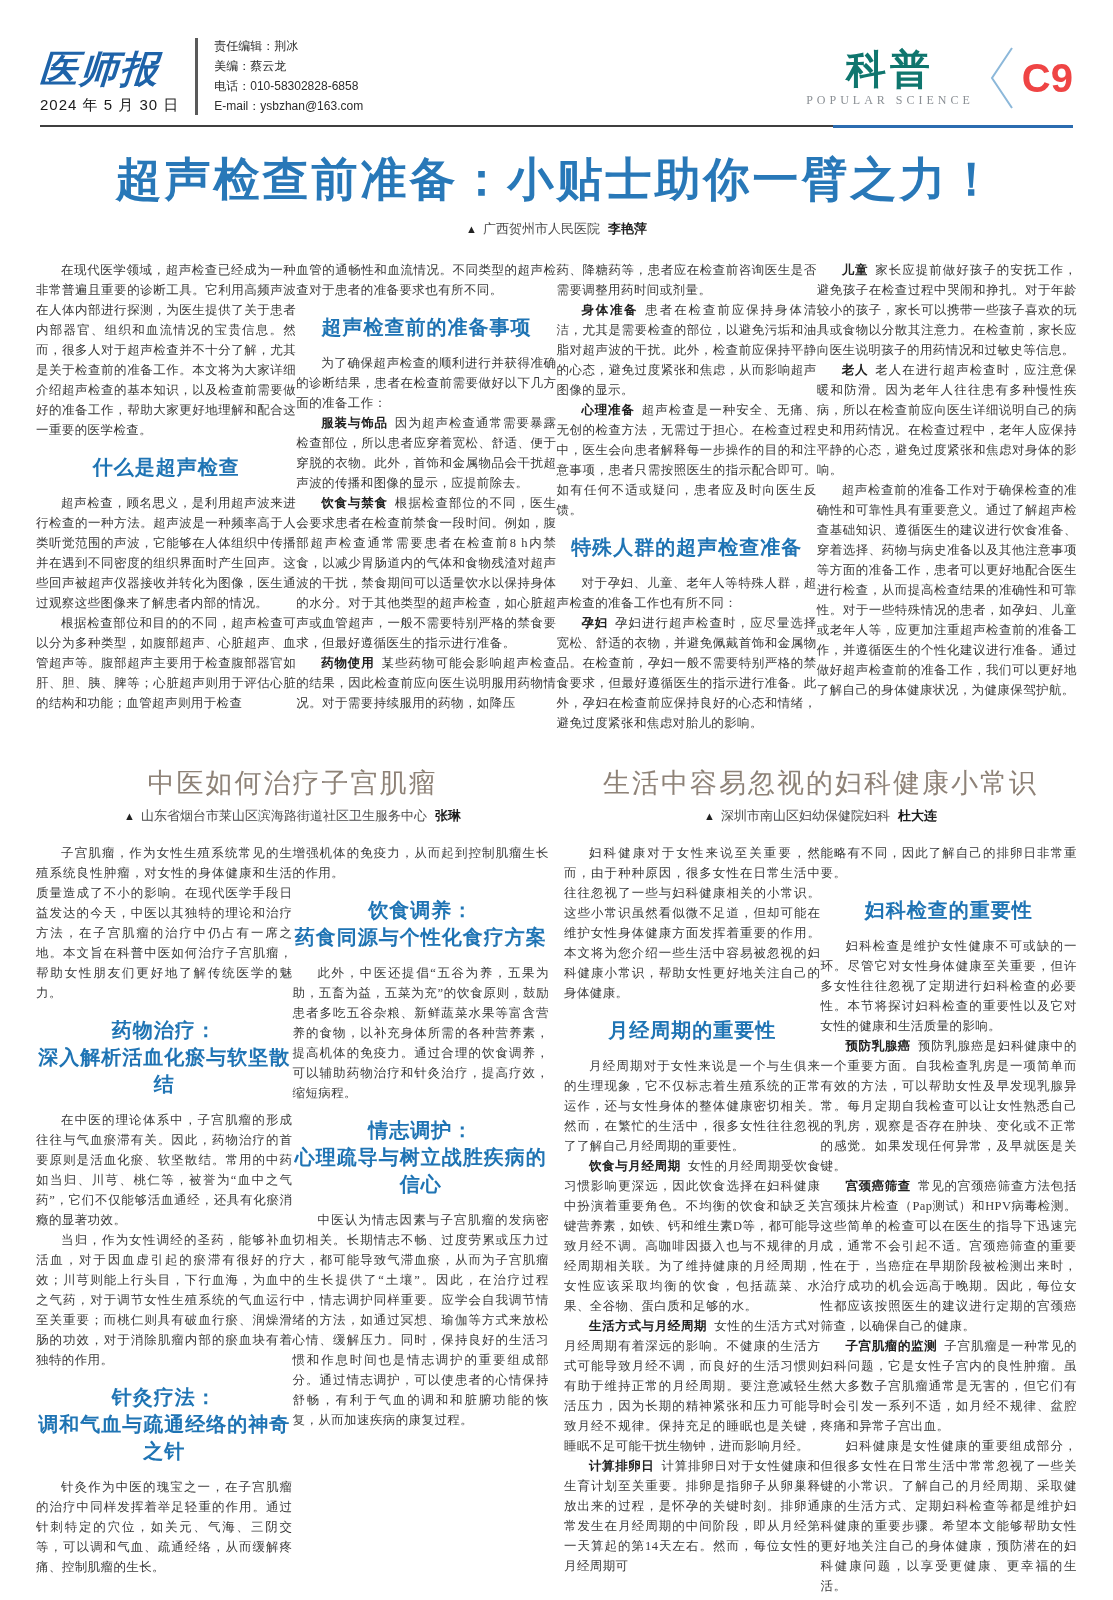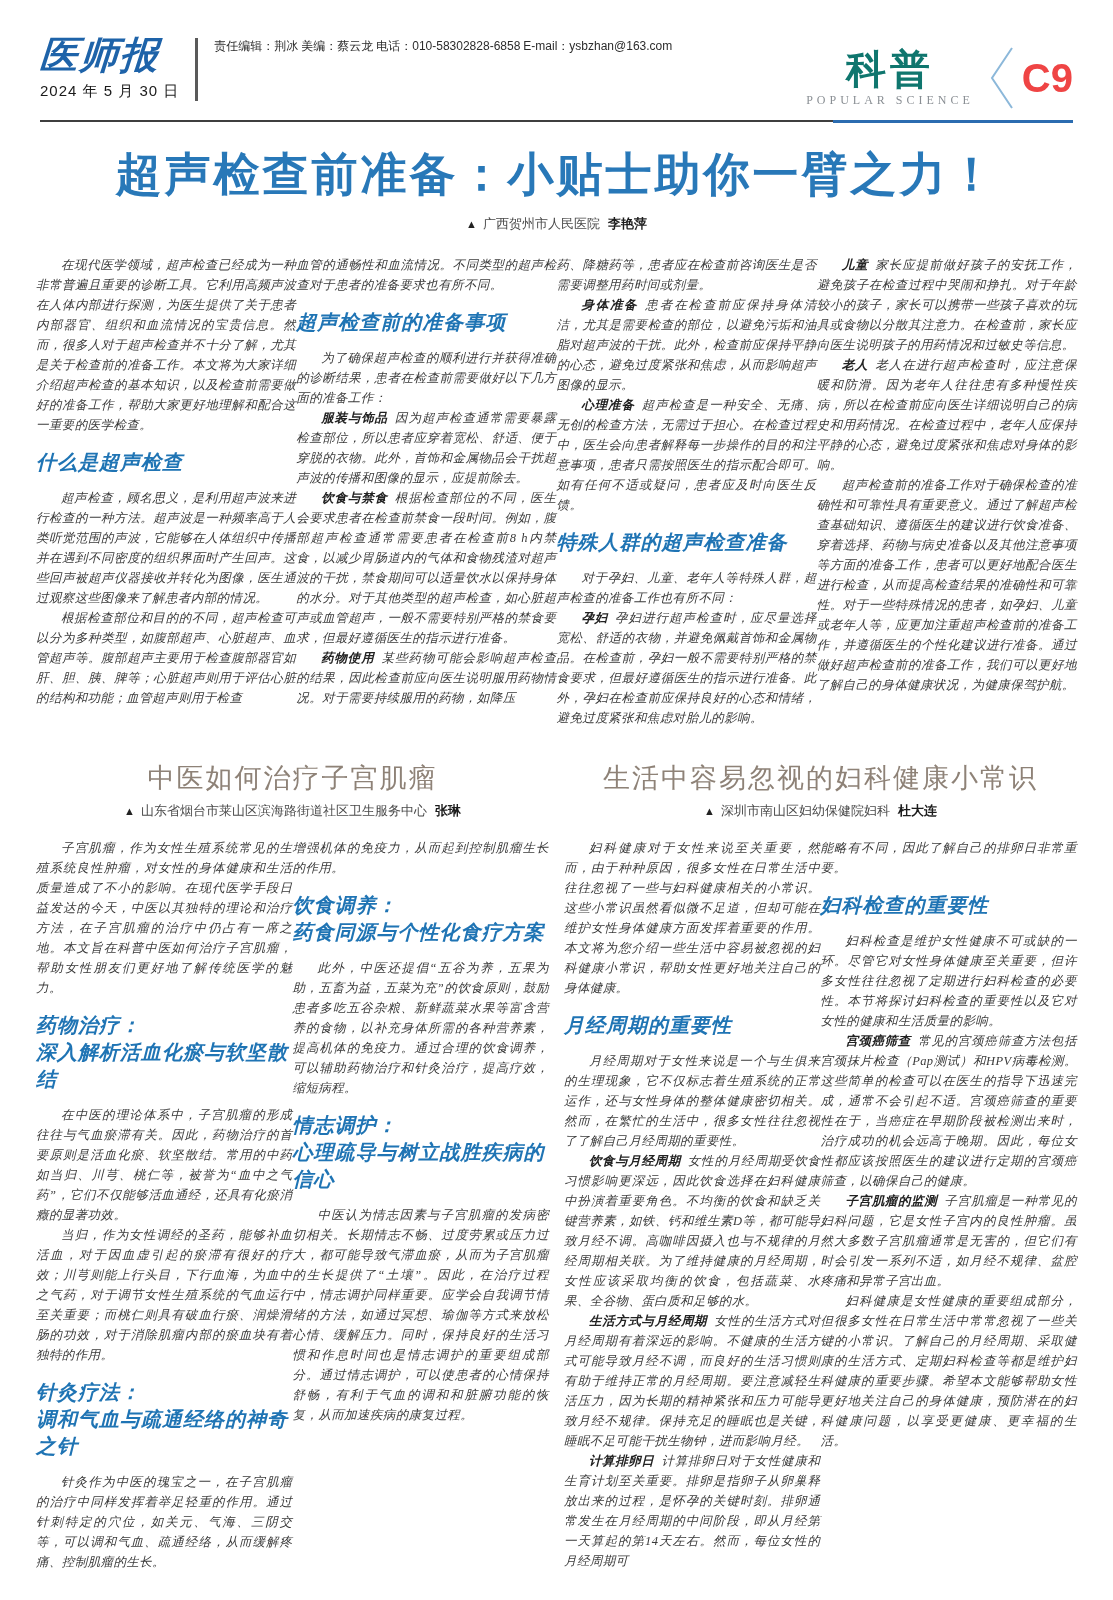--- a/index.html
+++ b/index.html
@@ -11,49 +11,49 @@
   
   .masthead{display:flex; align-items:flex-start; justify-content:space-between; padding:8px 4px 10px 4px;}
   .mast-left{display:flex; align-items:stretch;}
   .logo-block{display:flex; flex-direction:column; justify-content:flex-end; margin-right:16px;}
   .logo{
     font-family:"Liberation Serif","DejaVu Serif",serif; font-weight:bold; font-style:italic;
     font-size:38px; color:#1e63a9; letter-spacing:2px; line-height:1; transform:skewX(-4deg);
   }
   .issue-date{font-size:15px; color:#1a1a1a; margin-top:8px; letter-spacing:1px; font-family:"Liberation Sans","DejaVu Sans",sans-serif;}
   .mast-divider{width:3px; background:#5a5a5a; margin:2px 16px 0 0; align-self:stretch;}
-  .mast-info{display:flex; flex-direction:row; justify-content:center; gap:3px; padding-top:2px;}
+  .mast-info{display:flex; flex-direction:column; justify-content:center; gap:3px; padding-top:2px;}
   .mast-info .line{font-size:12px; color:#2c2c2c; font-family:"Liberation Sans","DejaVu Sans",sans-serif;}
   .mast-right{display:flex; align-items:center; margin-top:10px;}
   .section-block{display:flex; flex-direction:column; align-items:center; margin-right:6px;}
   .section-cn{font-size:40px; font-weight:bold; color:#0f766e; letter-spacing:4px; line-height:1; font-family:"Liberation Sans","DejaVu Sans",sans-serif;}
   .section-en{font-size:12px; color:#8a8f94; letter-spacing:4px; margin-top:4px; font-family:"Liberation Serif","DejaVu Serif",serif;}
   .chevron{margin:0 8px;}
   .page-number{font-size:40px; font-weight:bold; color:#ef4444; line-height:1; font-family:"Liberation Sans","DejaVu Sans",sans-serif;}
   .mast-rule{position:relative; height:2px; background:#3f3f3f; margin:0 4px 26px 4px;}
   .mast-rule .blue-seg{position:absolute; right:0; top:0; width:240px; height:3px; background:#2b6cb0;}
   
   .headline{
     text-align:center; color:#2878b8; font-weight:bold; letter-spacing:3px;
     font-size:46px; line-height:1.15; margin:4px 0 14px 0;
     font-family:"Liberation Sans","DejaVu Sans",sans-serif;
   }
   .byline{text-align:center; font-size:13px; color:#4a4a4a; margin-bottom:22px; font-family:"Liberation Sans","DejaVu Sans",sans-serif;}
   .byline .marker{font-size:11px; color:#222; margin-right:6px;}
   .byline .author{font-weight:bold; color:#1c1c1c; margin-left:8px;}
-  .cols{display:flex; align-items:flex-start;font-style:italic;}
+  .cols{display:flex; align-items:flex-start;}
   .col{flex:1; min-width:0;}
   .col p{
     margin:0; font-size:12.5px; line-height:1.6; text-align:justify; text-justify:inter-ideograph;
     color:#3a3a3a; text-indent:2em; letter-spacing:.4px;
   }
   .col p.noindent{text-indent:0;}
   .col p b.lead{font-family:"Liberation Sans","DejaVu Sans",sans-serif; color:#222; margin-right:7px; letter-spacing:.2px;}
   .col h3{
-    text-align:left; color:#1f74b4; font-size:20px; line-height:1.35; letter-spacing:1px;
+    text-align:center; color:#1f74b4; font-size:20px; line-height:1.35; letter-spacing:1px;
     margin:14px 0 12px 0; font-family:"Liberation Sans","DejaVu Sans",sans-serif;
   }
   
   .bottom-section{display:flex; gap:15px; margin-top:34px;}
   .sub-article{flex:1; min-width:0;}
   .sub-title{
     text-align:center; color:#8e8277; font-weight:400; font-size:27px; letter-spacing:2px;
     margin:0 0 8px 0; line-height:1.2; font-family:"Liberation Serif","DejaVu Serif",serif;
   }
   .sub-byline{margin-bottom:18px;}
@@ -168,20 +168,21 @@
               <h3>月经周期的重要性</h3>
               <p>月经周期对于女性来说是一个与生俱来的生理现象，它不仅标志着生殖系统的正常运作，还与女性身体的整体健康密切相关。然而，在繁忙的生活中，很多女性往往忽视了了解自己月经周期的重要性。</p>
               <p><b class="lead">饮食与月经周期</b>女性的月经周期受饮食习惯影响更深远，因此饮食选择在妇科健康中扮演着重要角色。不均衡的饮食和缺乏关键营养素，如铁、钙和维生素D等，都可能导致月经不调。高咖啡因摄入也与不规律的月经周期相关联。为了维持健康的月经周期，女性应该采取均衡的饮食，包括蔬菜、水果、全谷物、蛋白质和足够的水。</p>
               <p><b class="lead">生活方式与月经周期</b>女性的生活方式对月经周期有着深远的影响。不健康的生活方式可能导致月经不调，而良好的生活习惯则有助于维持正常的月经周期。要注意减轻生活压力，因为长期的精神紧张和压力可能导致月经不规律。保持充足的睡眠也是关键，睡眠不足可能干扰生物钟，进而影响月经。</p>
               <p><b class="lead">计算排卵日</b>计算排卵日对于女性健康和生育计划至关重要。排卵是指卵子从卵巢释放出来的过程，是怀孕的关键时刻。排卵通常发生在月经周期的中间阶段，即从月经第一天算起的第14天左右。然而，每位女性的月经周期可</p>
             </div>
             <div class="col">
               <p class="noindent">能略有不同，因此了解自己的排卵日非常重要。</p>
               <h3>妇科检查的重要性</h3>
               <p>妇科检查是维护女性健康不可或缺的一环。尽管它对女性身体健康至关重要，但许多女性往往忽视了定期进行妇科检查的必要性。本节将探讨妇科检查的重要性以及它对女性的健康和生活质量的影响。</p>
+              <p><b class="lead">预防乳腺癌</b>预防乳腺癌是妇科健康中的一个重要方面。自我检查乳房是一项简单而有效的方法，可以帮助女性及早发现乳腺异常。每月定期自我检查可以让女性熟悉自己的乳房，观察是否存在肿块、变化或不正常的感觉。如果发现任何异常，及早就医是关键。</p>
               <p><b class="lead">宫颈癌筛查</b>常见的宫颈癌筛查方法包括宫颈抹片检查（Pap测试）和HPV病毒检测。这些简单的检查可以在医生的指导下迅速完成，通常不会引起不适。宫颈癌筛查的重要性在于，当癌症在早期阶段被检测出来时，治疗成功的机会远高于晚期。因此，每位女性都应该按照医生的建议进行定期的宫颈癌筛查，以确保自己的健康。</p>
               <p><b class="lead">子宫肌瘤的监测</b>子宫肌瘤是一种常见的妇科问题，它是女性子宫内的良性肿瘤。虽然大多数子宫肌瘤通常是无害的，但它们有时会引发一系列不适，如月经不规律、盆腔疼痛和异常子宫出血。</p>
               <p>妇科健康是女性健康的重要组成部分，但很多女性在日常生活中常常忽视了一些关键的小常识。了解自己的月经周期、采取健康的生活方式、定期妇科检查等都是维护妇科健康的重要步骤。希望本文能够帮助女性更好地关注自己的身体健康，预防潜在的妇科健康问题，以享受更健康、更幸福的生活。</p>
             </div>
           </div>
       </div>
 
     </section>
   </main>
 </div>

